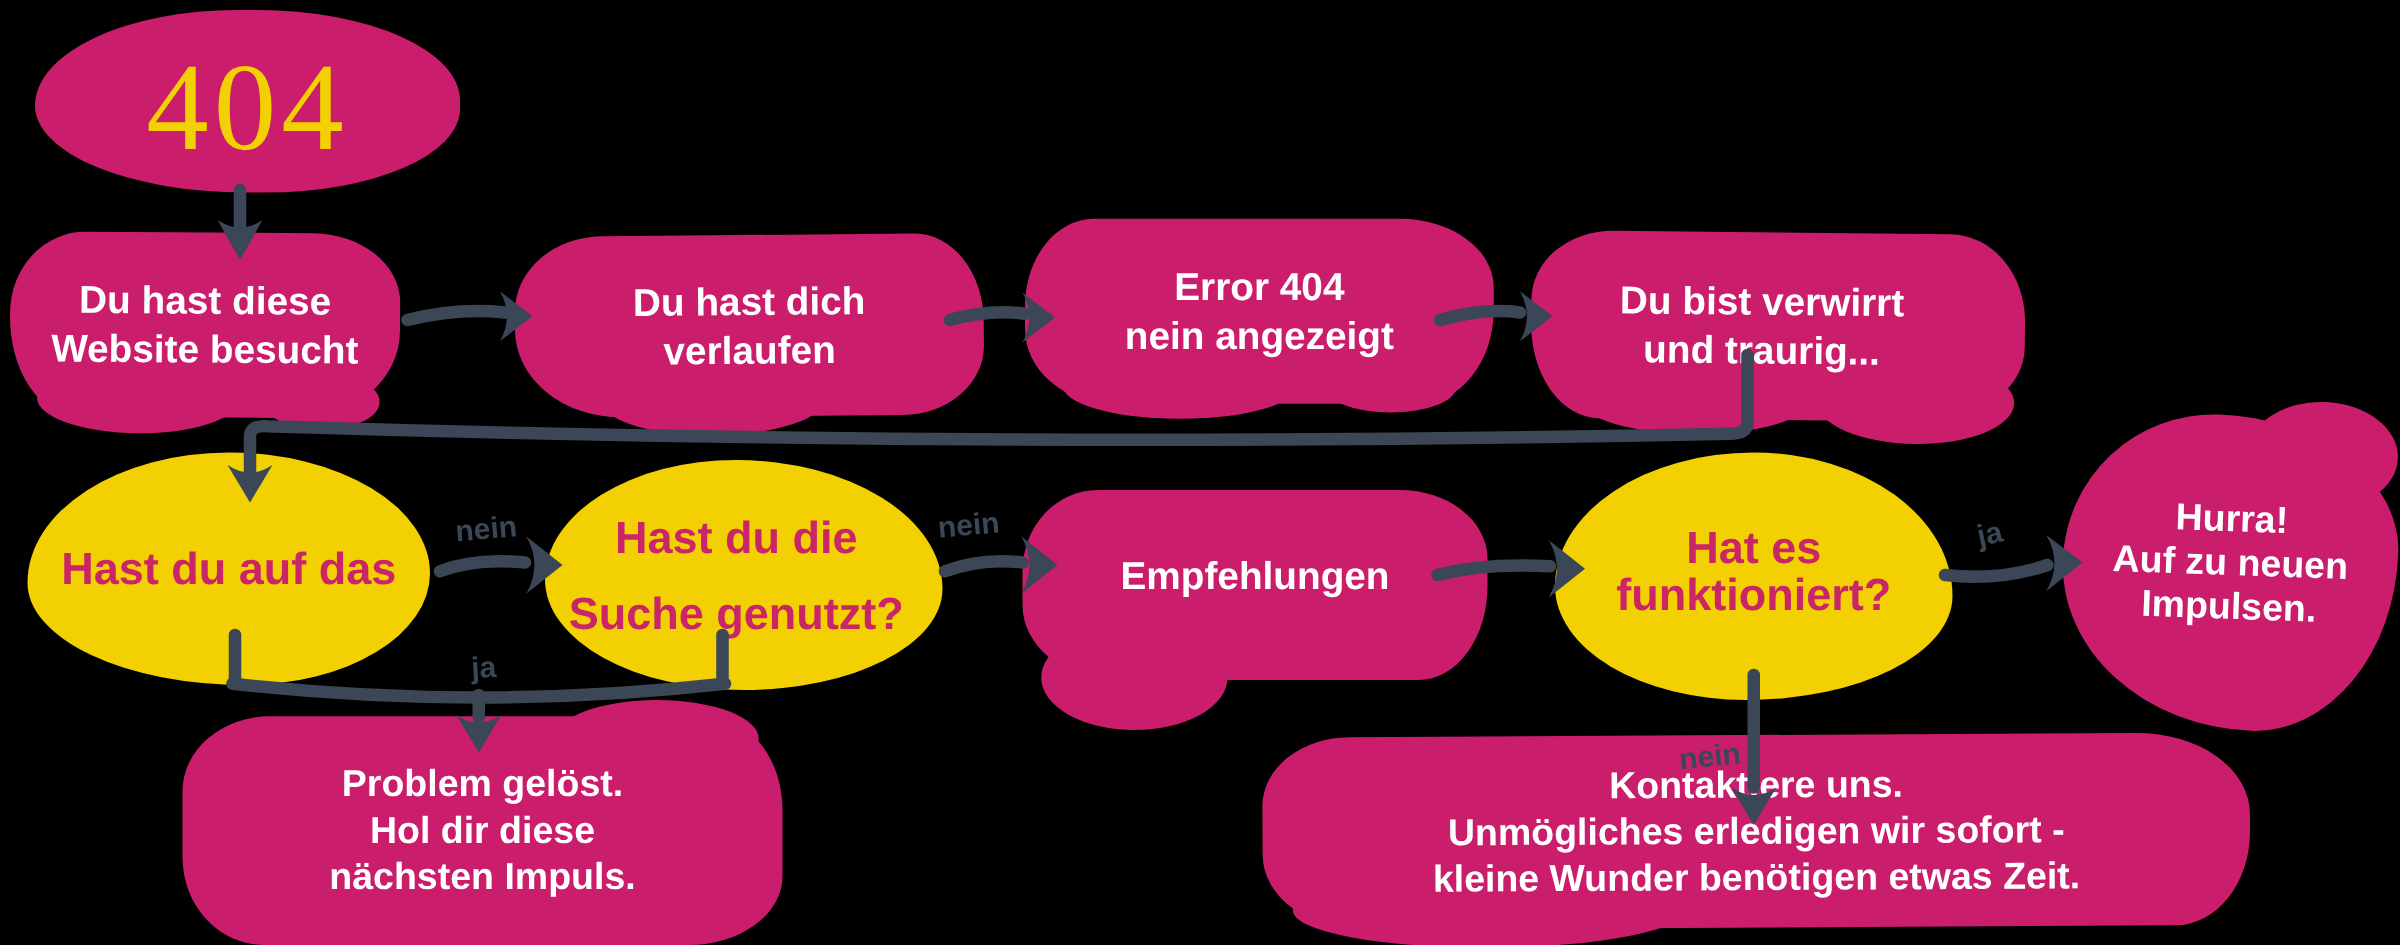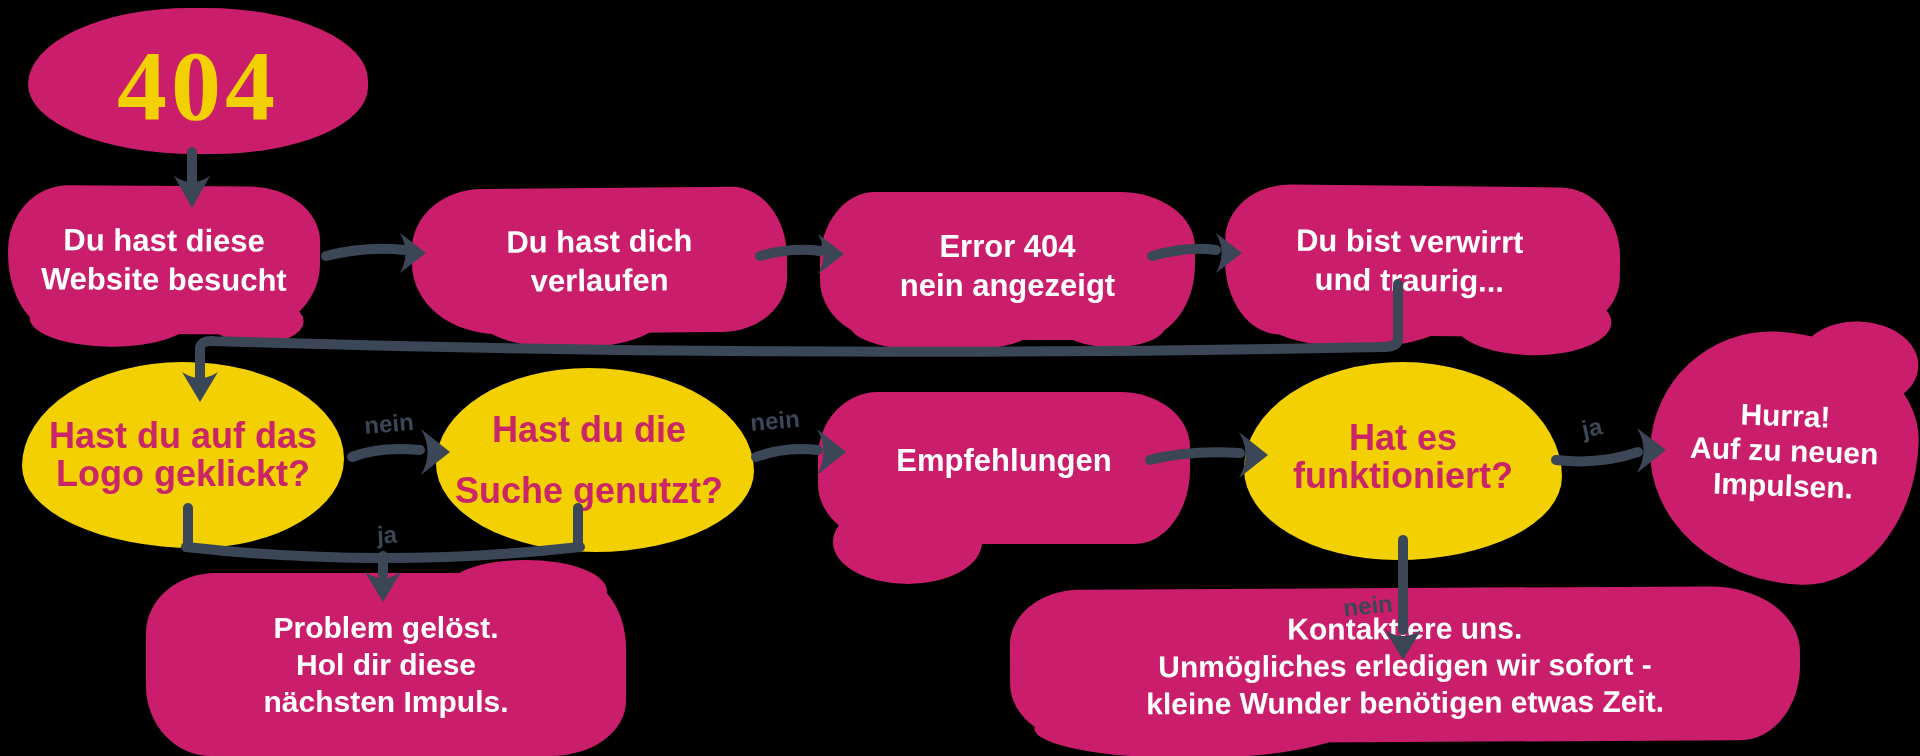--- a/index.html
+++ b/index.html
@@ -16,28 +16,28 @@
     text-align:center;z-index:1;box-sizing:border-box;}
   .node::before,.node::after{content:"";position:absolute;background:inherit;border-radius:50%;z-index:-1;display:none;}
   .pink{background:var(--pink);color:var(--text-on-pink);}
   .yellow{background:var(--yellow);color:var(--text-on-yellow);}
   .tl{line-height:39px;font-size:31px;white-space:nowrap;}
   .yellow .tl{font-size:36px;line-height:38px;}
   .small-lines .tl{line-height:37px;font-size:30px;}
   .hurra-lines .tl{line-height:35px;font-size:30px;}
   
   .b-404{left:28px;top:8px;width:340px;height:146px;border-radius:50% 50% 48% 52% / 55% 52% 48% 50%;}
-  .t-404{font-family:"Liberation Serif","DejaVu Serif",serif;font-weight:700;font-size:100px;
+  .t-404{font-family:"Liberation Serif","DejaVu Serif",serif;font-weight:400;font-size:100px;
     color:var(--yellow);letter-spacing:4px;line-height:100px;margin-top:10px;}
   .b-visited{left:8px;top:186px;width:312px;height:148px;border-radius:60px 70px 80px 55px / 65px 55px 70px 80px;transform:rotate(.4deg);}
   .b-visited::before{display:block;left:7%;bottom:-9%;width:52%;height:38%;}
   .b-visited::after{display:block;right:5%;bottom:-6%;width:30%;height:30%;}
   .b-lost{left:412px;top:188px;width:375px;height:145px;border-radius:70px 55px 65px 85px / 60px 70px 55px 70px;transform:rotate(-.5deg);}
   .b-lost::before{display:block;left:18%;bottom:-10%;width:48%;height:40%;}
-  .b-error{left:820px;top:192px;width:375px;height:148px;border-radius:55px 75px 60px 70px / 70px 55px 75px 60px;}
+  .b-error{left:820px;top:175px;width:375px;height:148px;border-radius:55px 75px 60px 70px / 70px 55px 75px 60px;}
   .b-error::before{display:block;left:8%;bottom:-8%;width:50%;height:36%;}
   .b-error::after{display:block;right:8%;bottom:-5%;width:28%;height:28%;}
   .b-confused{left:1225px;top:186px;width:395px;height:150px;padding-right:26px;
     border-radius:65px 60px 80px 55px / 55px 70px 60px 75px;transform:rotate(.6deg);}
   .b-confused::before{display:block;left:10%;bottom:-8%;width:46%;height:36%;}
   .b-confused::after{display:block;right:2%;bottom:-12%;width:40%;height:45%;}
   .b-logo{left:22px;top:362px;width:322px;height:186px;border-radius:50% 50% 46% 54% / 56% 52% 48% 44%;}
   .b-search{left:436px;top:368px;width:318px;height:184px;padding-right:12px;border-radius:48% 52% 50% 50% / 52% 56% 44% 48%;gap:23px;}
   .b-recommend{left:818px;top:392px;width:372px;height:152px;padding-bottom:16px;
     border-radius:60px 70px 55px 75px / 65px 55px 75px 60px;}
@@ -115,21 +115,20 @@
     <div class="tl">nein angezeigt</div>
   </div>
 
   <div class="node pink b-confused">
     <div class="tl">Du bist verwirrt</div>
     <div class="tl">und traurig...</div>
   </div>
 
   <div class="node yellow b-logo">
     <div class="tl">Hast du auf das</div>
-    <div class="tl">Logo geklickt?</div>
   </div>
 
   <div class="node yellow b-search">
     <div class="tl">Hast du die</div>
     <div class="tl">Suche genutzt?</div>
   </div>
 
   <div class="node pink b-recommend">
     <div class="tl">Empfehlungen</div>
   </div>

